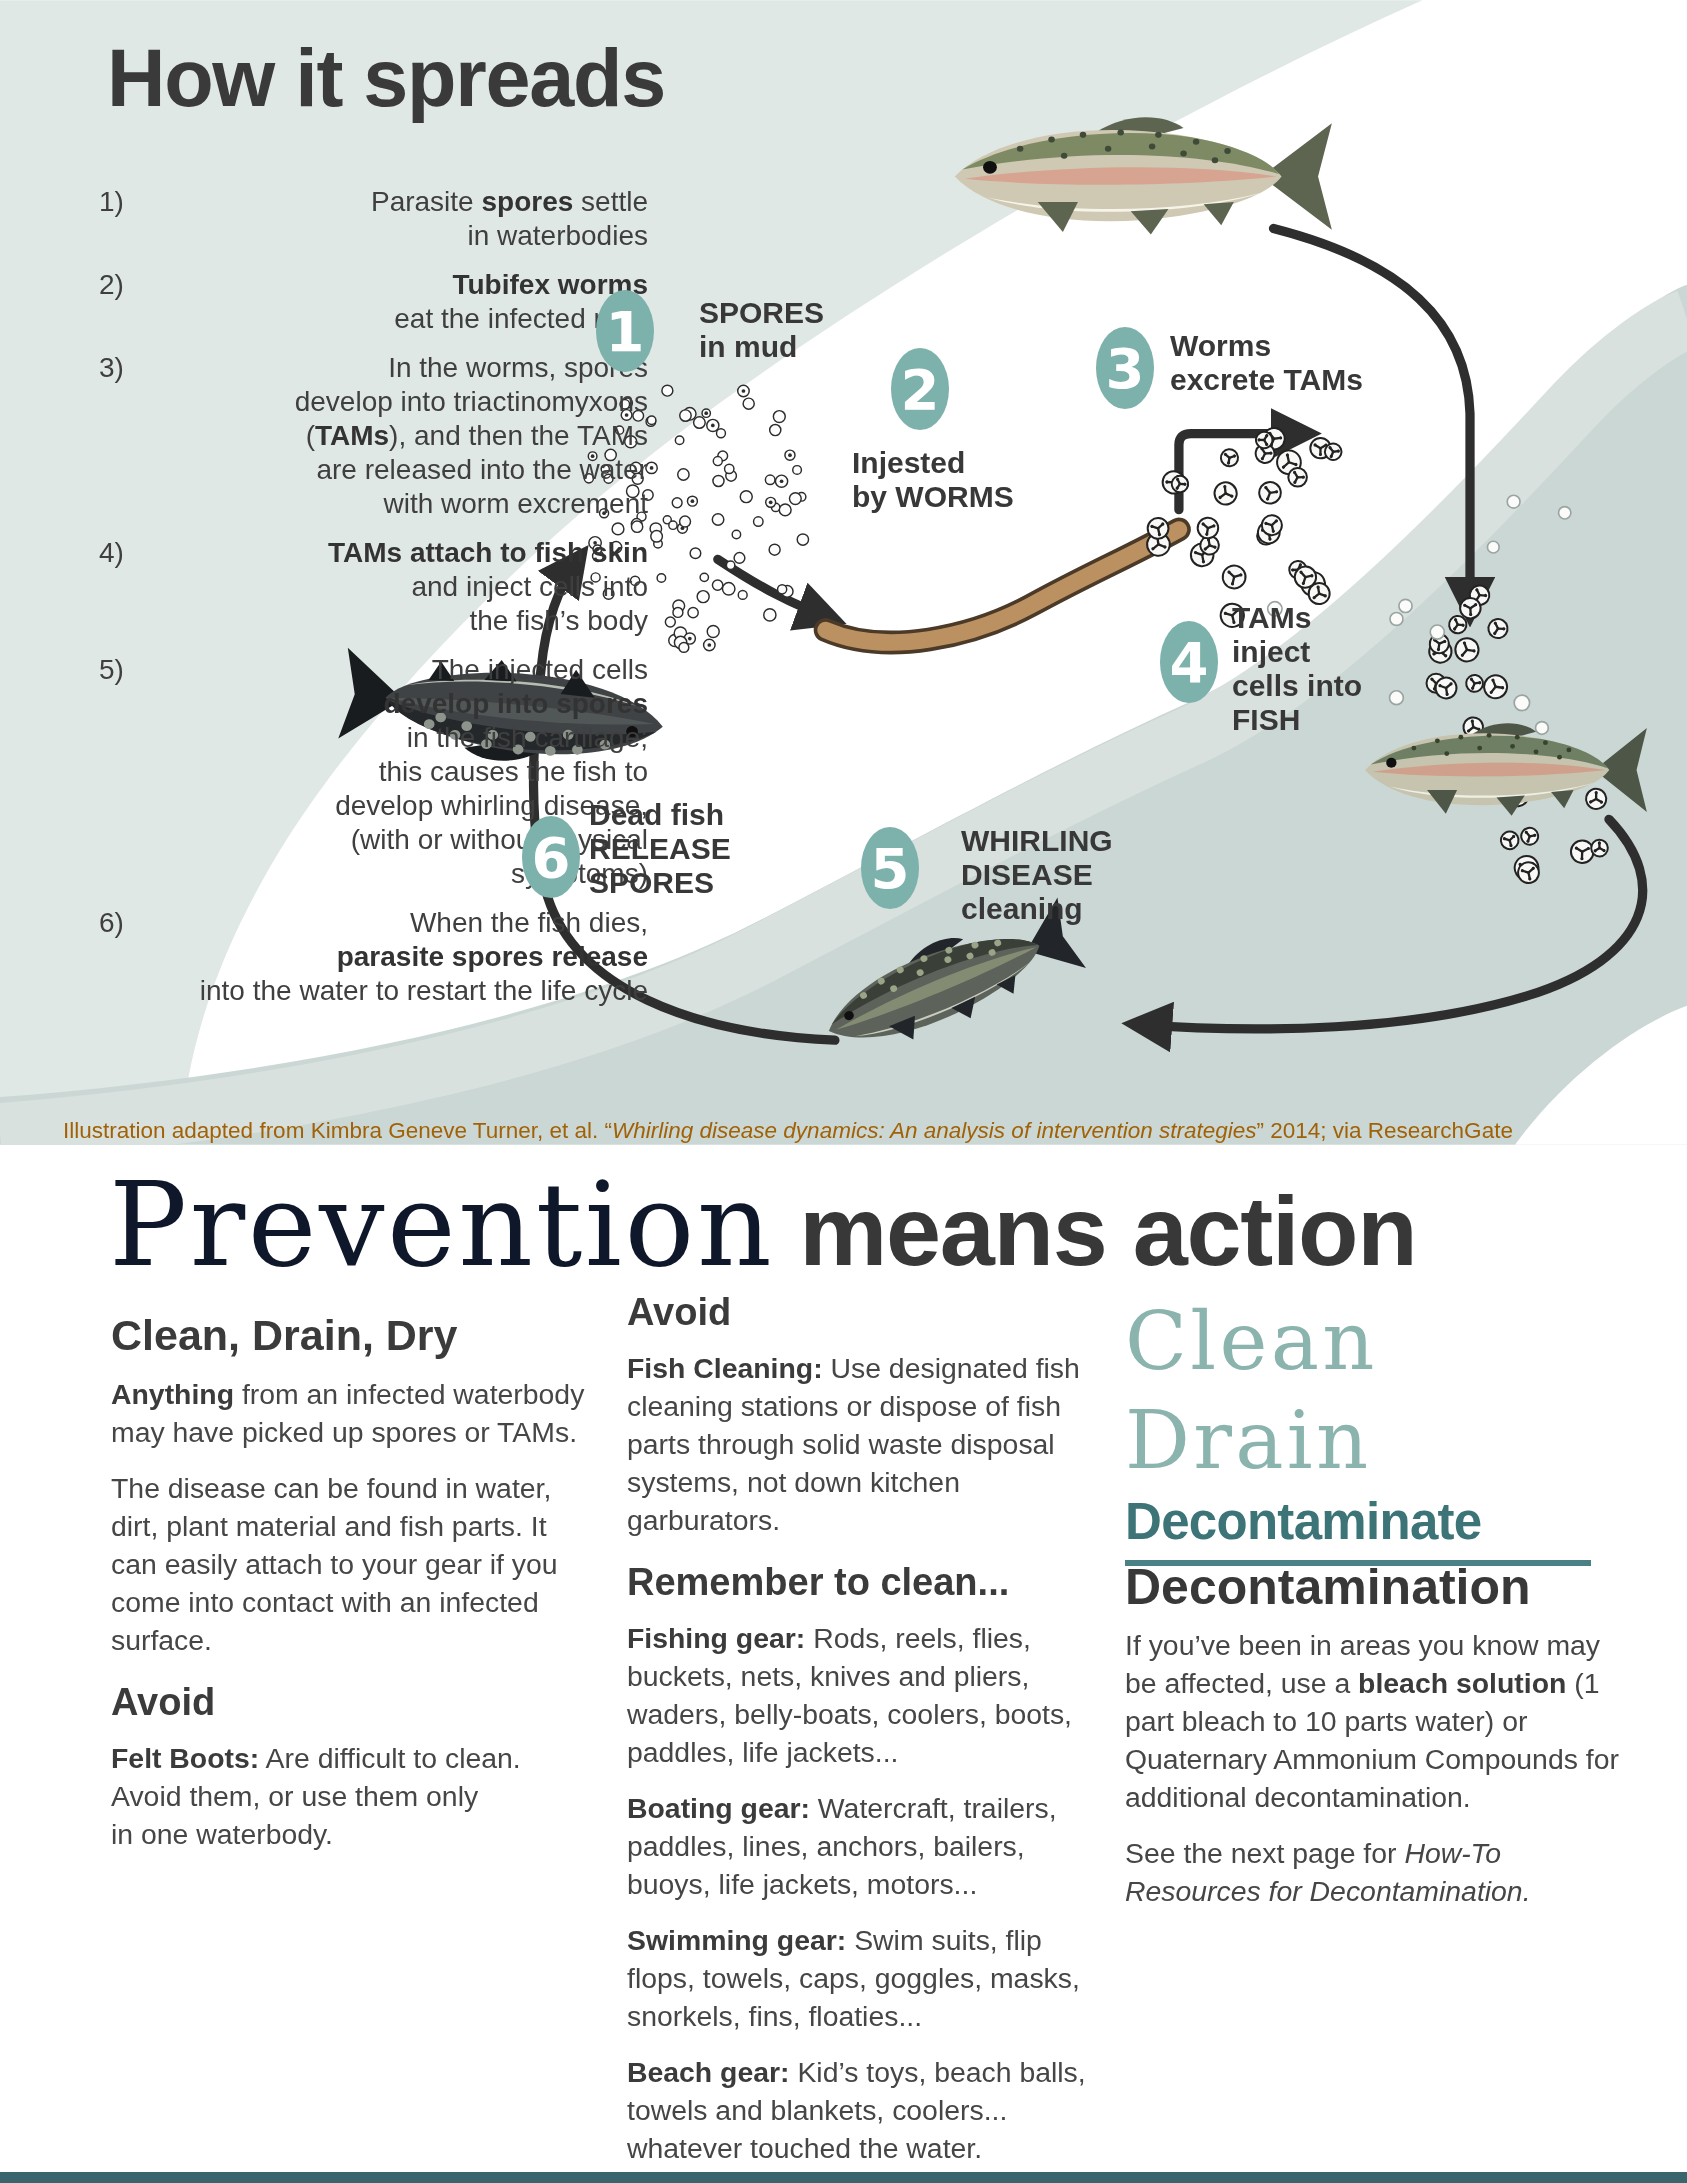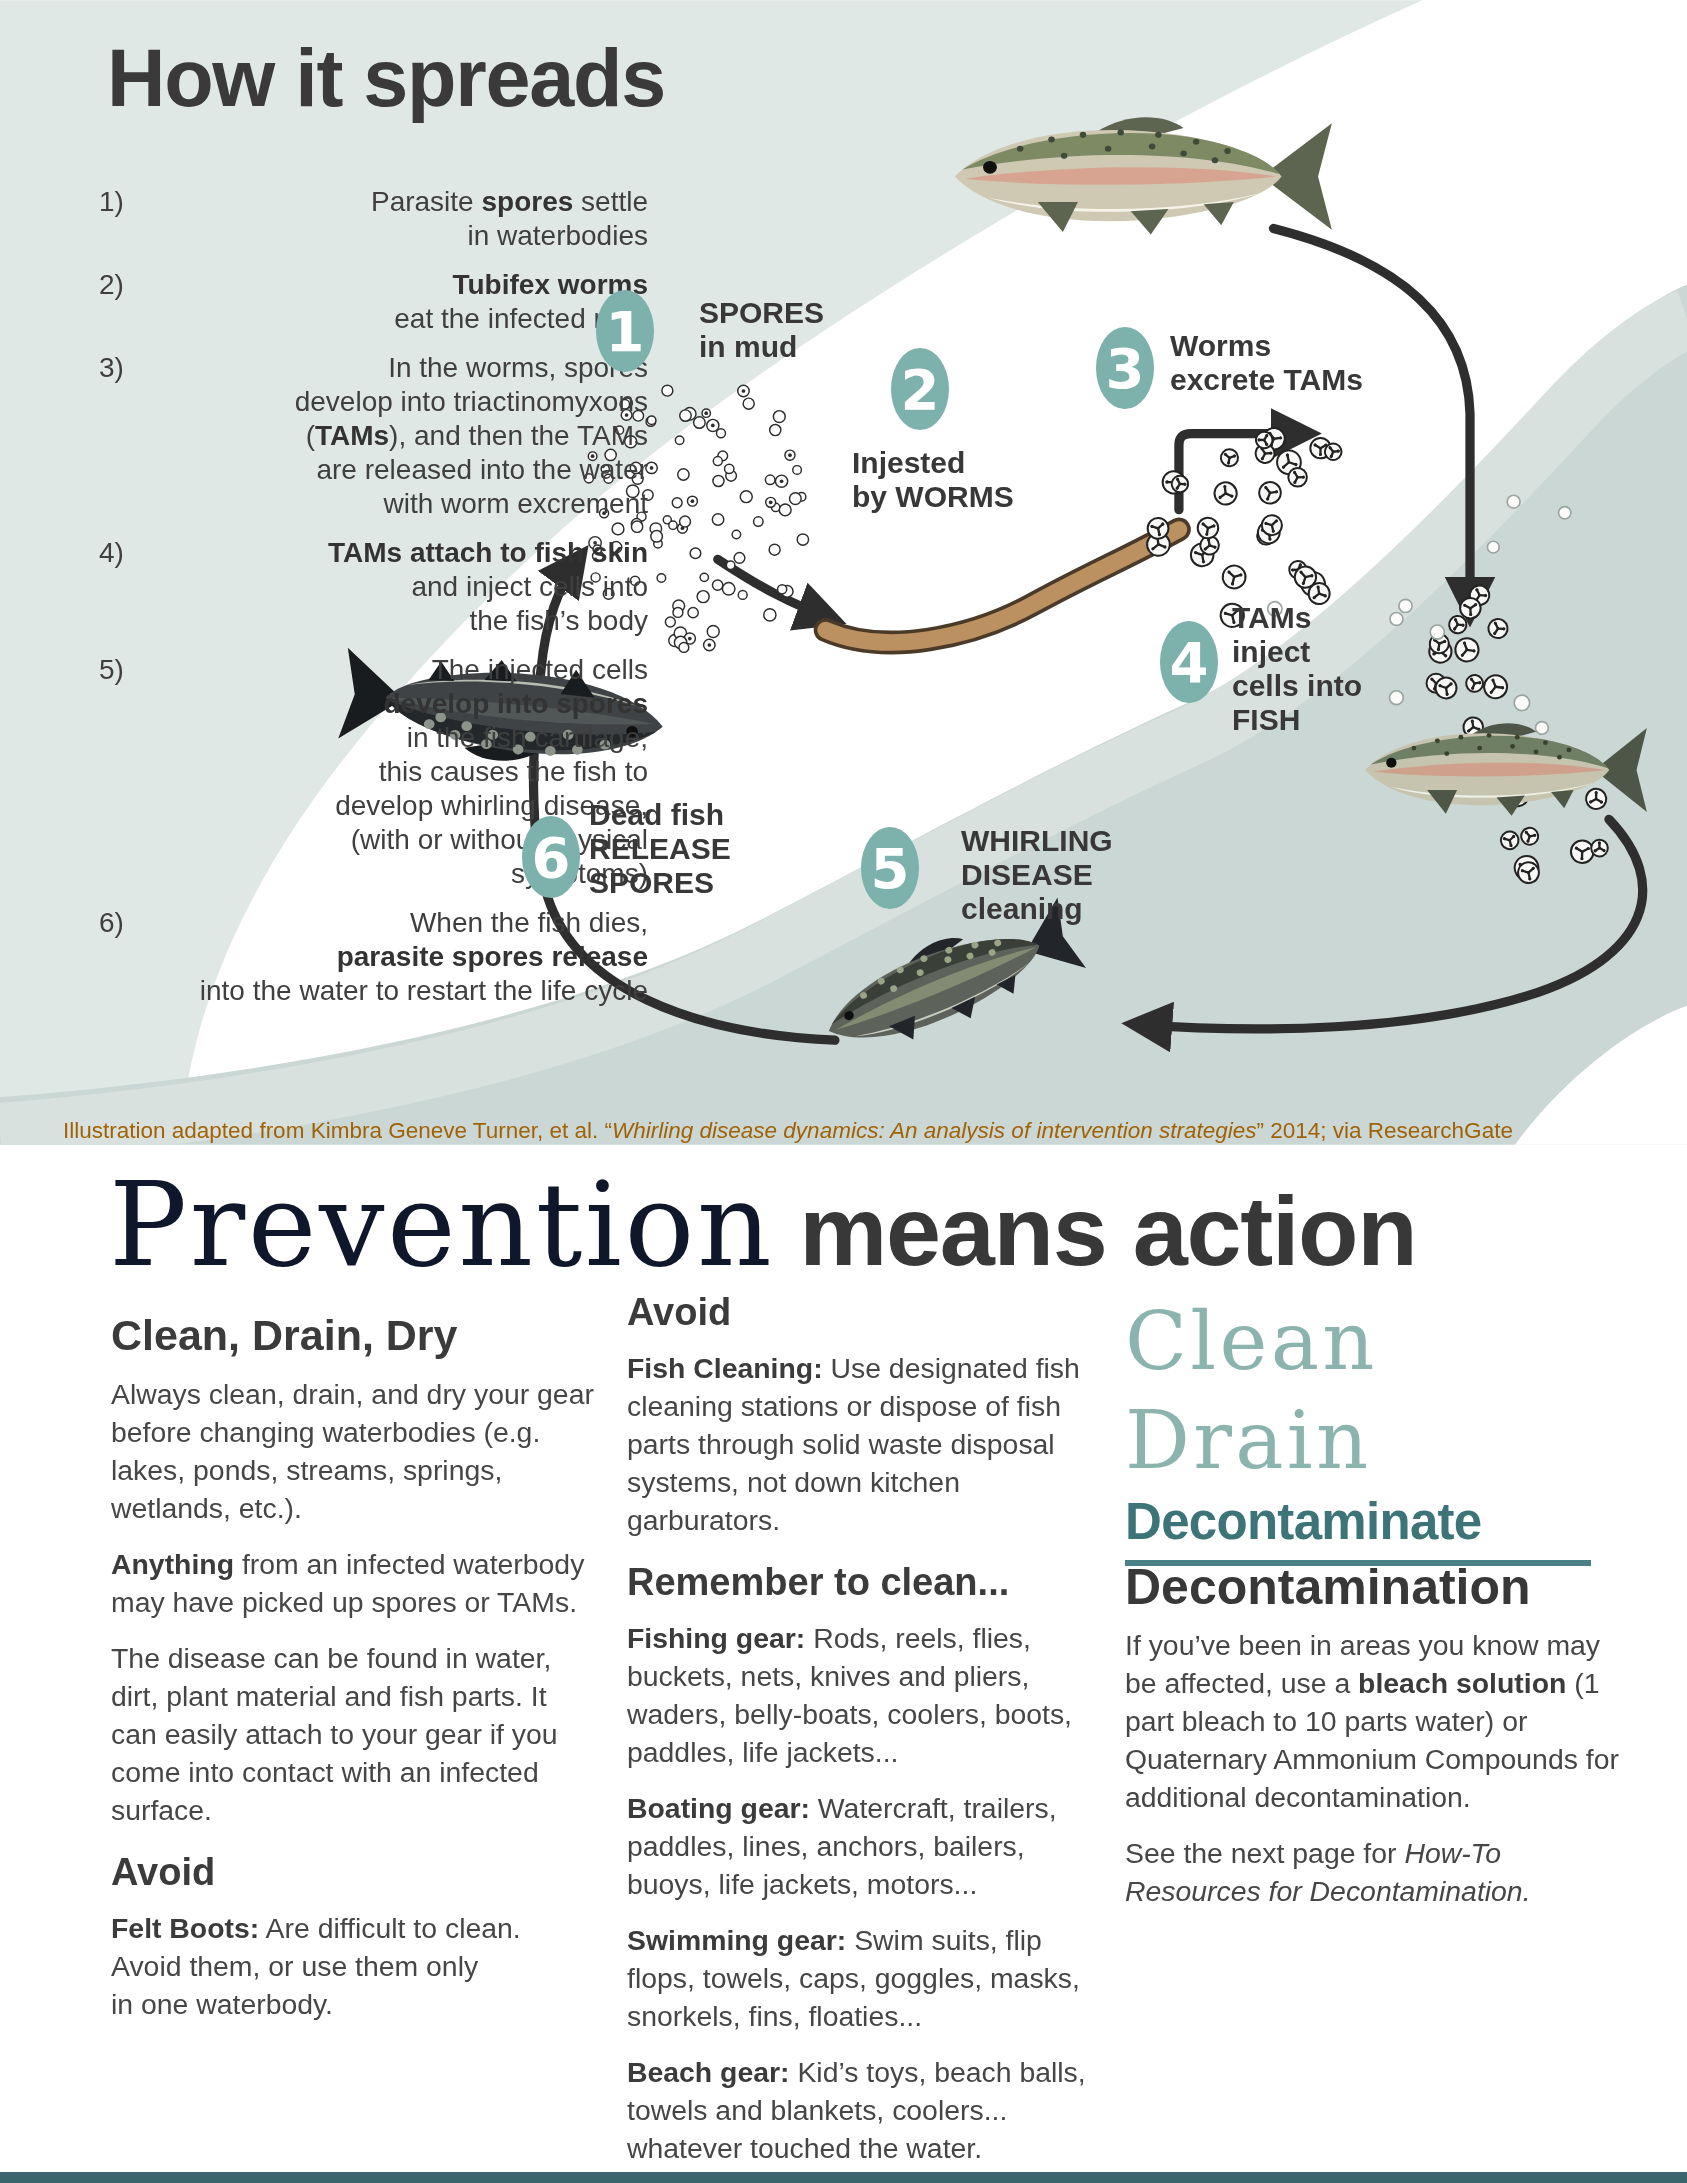--- a/index.html
+++ b/index.html
@@ -812,21 +812,20 @@
 SPORES</div>
 
     <div class="attribution"><span>Illustration adapted from Kimbra Geneve Turner, et al. “</span><i>Whirling disease dynamics: An analysis of intervention strategies</i><span>” 2014; via ResearchGate</span></div>
   </section>
 
   <section class="prev">
     <h2 class="prev-title"><span class="fancy">Prevention</span><span class="rest">means action</span></h2>
 
     <div class="col col1">
       <div class="h-big">Clean, Drain, Dry</div>
-      <p><span>Always clean, drain, and dry your gear before changing waterbodies (e.g. lakes, ponds, streams, springs, wetlands, etc.).</span></p>
       <p><b>Anything</b><span> from an infected waterbody may have picked up spores or TAMs.</span></p>
       <p><span>The disease can be found in water, dirt, plant material and fish parts. It can easily attach to your gear if you come into contact with an infected surface.</span></p>
       <div class="h-med">Avoid</div>
       <p style="white-space:pre-line"><b>Felt Boots:</b><span> Are difficult to clean. Avoid them, or use them only
 in one waterbody.</span></p>
     </div>
 
     <div class="col col2">
       <div class="h-med first">Avoid</div>
       <p><b>Fish Cleaning:</b><span> Use designated fish cleaning stations or dispose of fish parts through solid waste disposal systems, not down kitchen garburators.</span></p>

